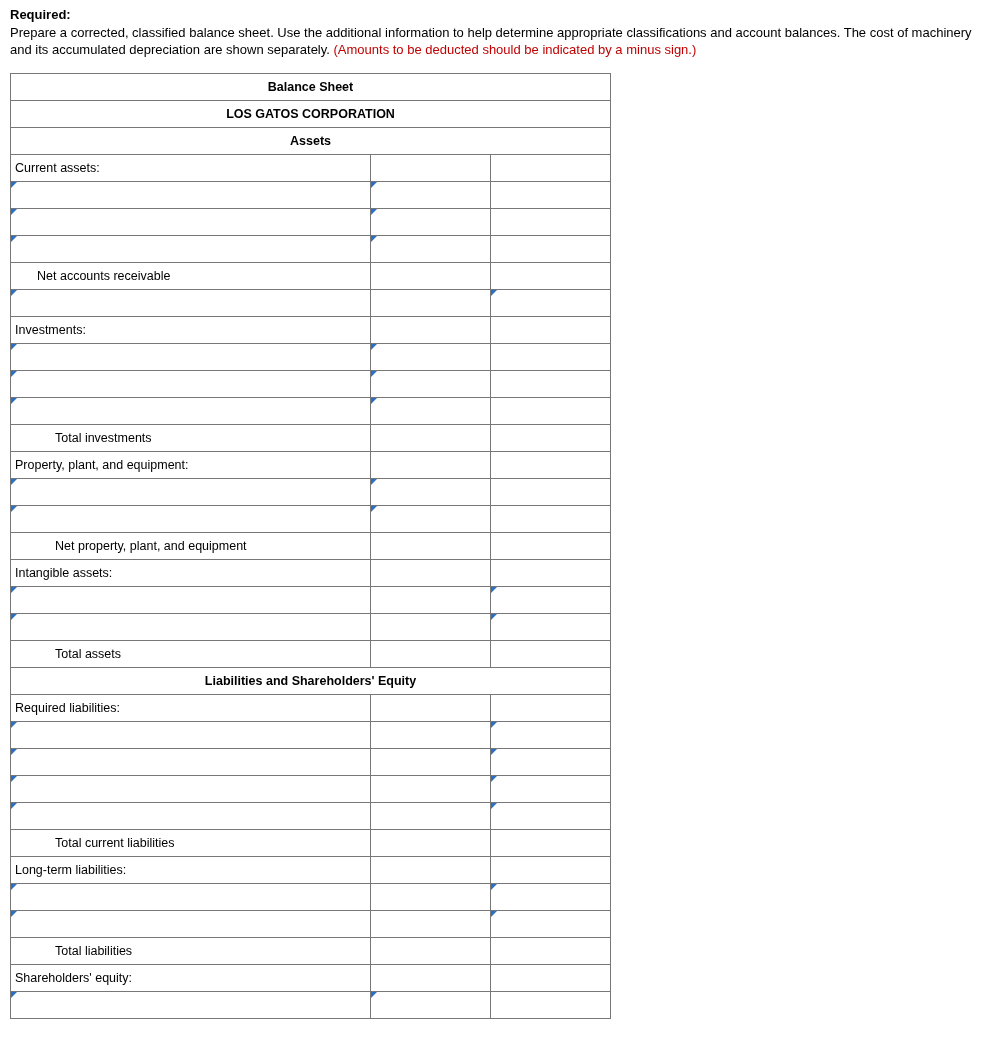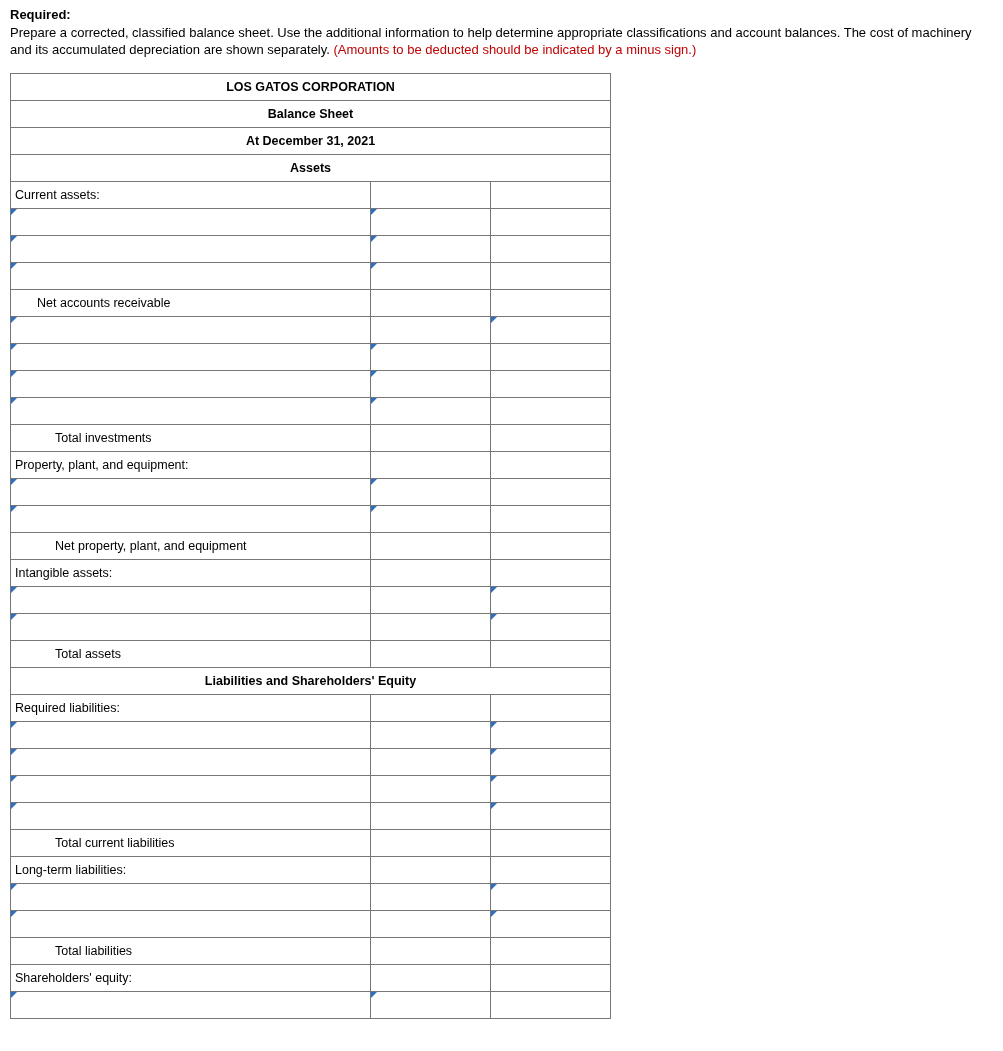--- a/index.html
+++ b/index.html
@@ -73,29 +73,26 @@
 
 <table class="bsheet">
   <colgroup>
       <col class="c1">
       <col class="c2">
       <col class="c3">
     </colgroup>
 
   <tbody>
       <tr>
+        <td class="hdr" colspan="3">Balance Sheet</td>
+      </tr>
+  <tr>
         <td class="hdr" colspan="3">LOS GATOS CORPORATION</td>
       </tr>
   <tr>
-        <td class="hdr" colspan="3">Balance Sheet</td>
-      </tr>
-  <tr>
-        <td class="hdr" colspan="3">At December 31, 2021</td>
-      </tr>
-  <tr>
         <td class="section-title" colspan="3">Assets</td>
       </tr>
 
   <tr>
         <td>Current assets:</td>
         <td></td>
         <td></td>
       </tr>
   <tr>
         <td class="dd indent1"></td>
@@ -116,20 +113,25 @@
         <td class="indent1">Net accounts receivable</td>
         <td class="total"></td>
         <td></td>
       </tr>
   <tr>
         <td class="dd indent1"></td>
         <td></td>
         <td class="num"></td>
       </tr>
 
+  <tr>
+        <td>Investments:</td>
+        <td></td>
+        <td></td>
+      </tr>
   <tr>
         <td class="dd indent1"></td>
         <td class="num"></td>
         <td></td>
       </tr>
   <tr>
         <td class="dd indent1"></td>
         <td class="num"></td>
         <td></td>
       </tr>

